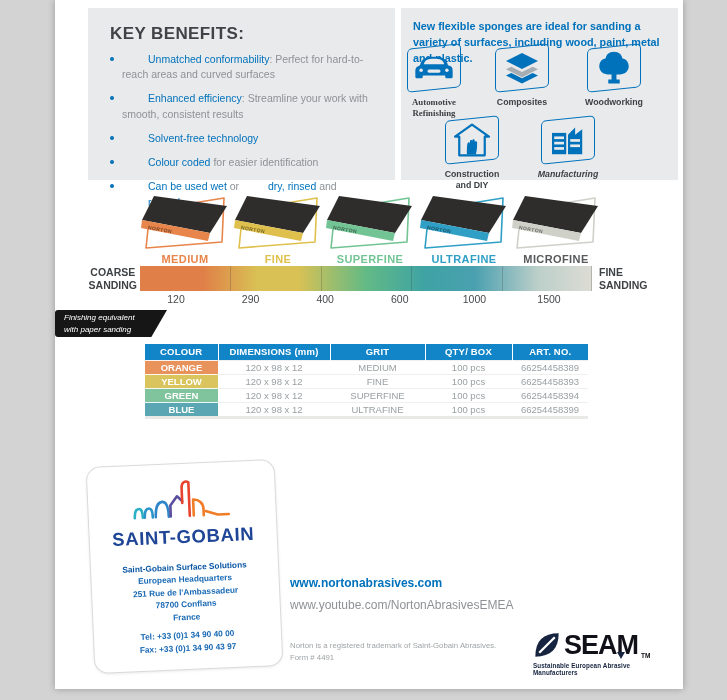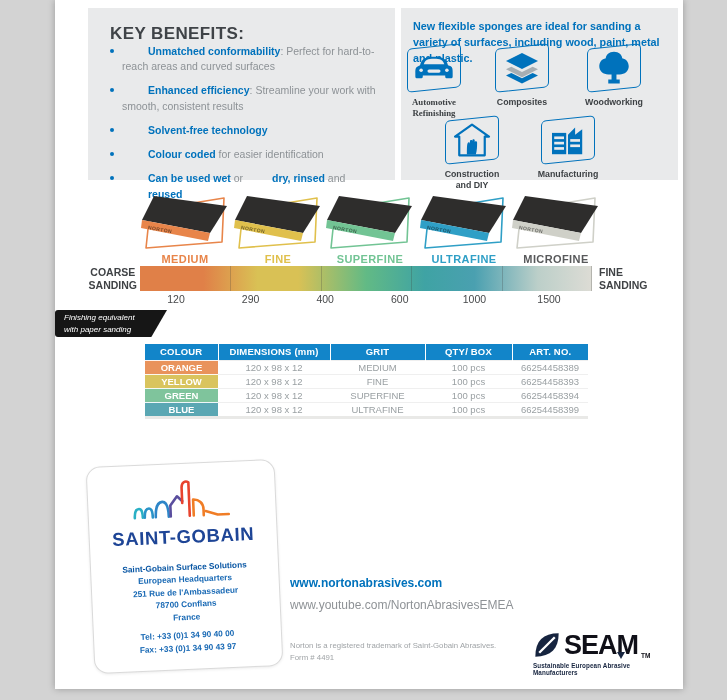--- a/index.html
+++ b/index.html
@@ -10,41 +10,41 @@
   }
   .page {
     position:absolute; left:55px; top:0; width:628px; height:689px;
     background:#ffffff; box-shadow:0 0 7px rgba(0,0,0,0.28);
   }
   
   .benefits-box {
     position:absolute; left:33px; top:8px; width:307px; height:172px;
     background:#e9eaeb; padding:16px 22px;
   }
-  .benefits-title { font-size:17px; font-weight:600; color:#3f4347; letter-spacing:0.4px; margin-bottom:0; }
+  .benefits-title { font-size:17px; font-weight:600; color:#3f4347; letter-spacing:0.4px; margin-bottom:8px; }
   .benefits-list { list-style:none; }
   .benefits-list li { display:flex; gap:8px; margin-bottom:9px; width:268px; }
   .benefits-list .dot { flex:none; width:4px; height:4px; border-radius:50%; background:#0072bc; margin-top:5px; }
   .benefits-list .btxt { font-size:10.5px; line-height:1.45; color:#8d9296; }
-  .benefits-list .lead { color:#0072bc; font-weight:700;padding-left:26px; }
+  .benefits-list .lead { color:#0072bc; font-weight:400;padding-left:26px; }
 
   .apps-box {
     position:absolute; left:346px; top:8px; width:277px; height:172px;
     background:#e9eaeb; padding:10px 12px;
   }
   .apps-intro { color:#0072bc; font-weight:700; font-size:10.8px; line-height:1.5; width:258px; }
   .app-tile { position:absolute; width:70px; text-align:center; }
   .tile-frame {
     width:54px; height:44px; margin:0 auto; border:1.6px solid #0072bc; border-radius:5px;
     transform:skewY(-6deg); display:flex; align-items:center; justify-content:center;
   }
   .tile-frame svg { transform:skewY(6deg); }
   .app-label { margin-top:7px; font-size:8.8px; font-weight:700; color:#3e4245; line-height:1.3; white-space:pre-line; }
   .t1 { left:-2px; top:38px;font-family:Liberation Serif, serif; } .t2 { left:86px; top:38px; } .t3 { left:178px; top:38px; }
-  .t4 { left:36px; top:110px; } .t5 { left:132px; top:110px; }
+  .t4 { left:36px; top:110px; } .t5 { left:132px; top:110px;font-style:italic; }
 
   
   .sponge { position:absolute; top:193px; width:96px; text-align:center; }
   .s1{left:82px}.s2{left:175px}.s3{left:267px}.s4{left:361px}.s5{left:453px}
   .sp-frame { fill:none; stroke:var(--c); stroke-width:1.6; stroke-linejoin:round; }
   .sp-top { fill:#2e2d2c; }
   .sp-side { fill:var(--c); }
   .sp-brand { font-size:5px; fill:rgba(0,0,0,0.5); font-weight:700; letter-spacing:0.5px;
               font-family:"Liberation Sans", sans-serif; }
   .sponge-name { font-size:11px; font-weight:700; color:var(--nc); letter-spacing:0.4px; margin-top:-2px; }

